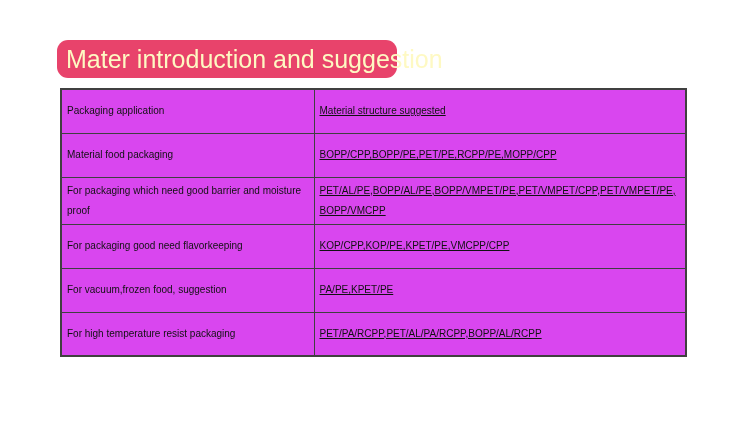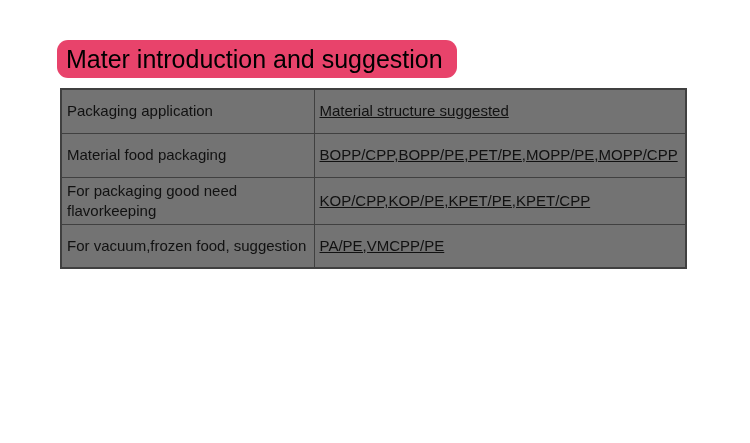--- a/index.html
+++ b/index.html
@@ -15,51 +15,51 @@
     position: relative;
     width: 750px;
     height: 443px;
     background: #ffffff;
     overflow: hidden;
   }
   .banner {
     position: absolute;
     left: 57px;
     top: 40px;
-    width: 400px;
+    width: 340px;
     height: 38px;
     border-radius: 11px;
     background: #e8436b;
-    color: #000000;
+    color: #fef9c3;
     font-size: 25px;
     line-height: 38px;
     box-sizing: border-box;
     padding-left: 9px;
     white-space: nowrap;
     letter-spacing: 0px;
   }
   table.material-table {
     position: absolute;
     left: 60px;
     top: 88px;
     width: 625px;
     border-collapse: collapse;
     table-layout: fixed;
     border: 2px solid #404040;
   }
   table.material-table td {
     border: 1px solid #404040;
-    font-size: 15px;
+    font-size: 10px;
     line-height: 20px;
     color: #111111;
     padding: 3px 4px 3px 5px;
     height: 44px;
     vertical-align: middle;
     box-sizing: border-box;
-    background: #737373;
+    background: #d946ef;
   }
   td.col-application { width: 253px; }
   td.col-structure   { width: 372px; word-break: break-all; text-decoration: underline; }
 </style>
 </head>
 <body>
 
 <div class="page">
 
   <div class="banner">
@@ -67,26 +67,34 @@
   </div>
 
   <table class="material-table">
     <tbody>
       <tr>
         <td class="col-application">Packaging application</td>
         <td class="col-structure">Material structure suggested</td>
       </tr>
       <tr>
         <td class="col-application">Material food packaging</td>
-        <td class="col-structure">BOPP/CPP,BOPP/PE,PET/PE,MOPP/PE,MOPP/CPP</td>
+        <td class="col-structure">BOPP/CPP,BOPP/PE,PET/PE,RCPP/PE,MOPP/CPP</td>
+      </tr>
+      <tr>
+        <td class="col-application">For packaging which need good barrier and moisture proof</td>
+        <td class="col-structure">PET/AL/PE,BOPP/AL/PE,BOPP/VMPET/PE,PET/VMPET/CPP,PET/VMPET/PE,BOPP/VMCPP</td>
       </tr>
       <tr>
         <td class="col-application">For packaging good need flavorkeeping</td>
-        <td class="col-structure">KOP/CPP,KOP/PE,KPET/PE,KPET/CPP</td>
+        <td class="col-structure">KOP/CPP,KOP/PE,KPET/PE,VMCPP/CPP</td>
       </tr>
       <tr>
         <td class="col-application">For vacuum,frozen food, suggestion</td>
-        <td class="col-structure">PA/PE,VMCPP/PE</td>
+        <td class="col-structure">PA/PE,KPET/PE</td>
+      </tr>
+      <tr>
+        <td class="col-application">For high temperature resist packaging</td>
+        <td class="col-structure">PET/PA/RCPP,PET/AL/PA/RCPP,BOPP/AL/RCPP</td>
       </tr>
     </tbody>
   </table>
 
 </div>
 
 </body></html>

